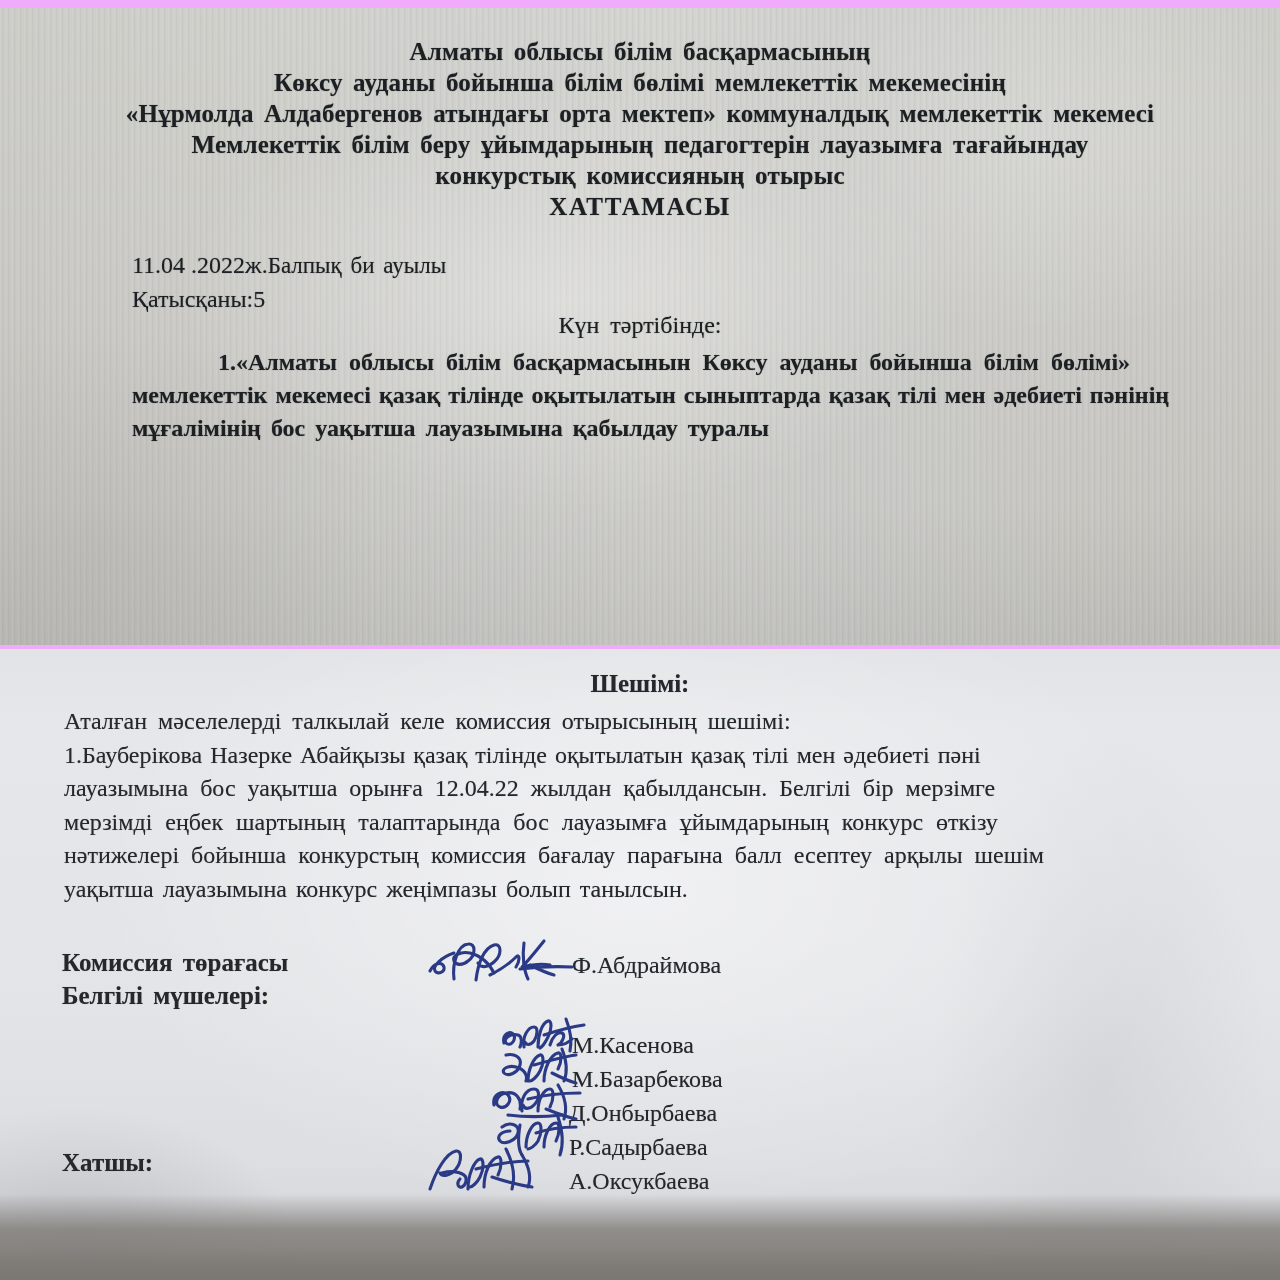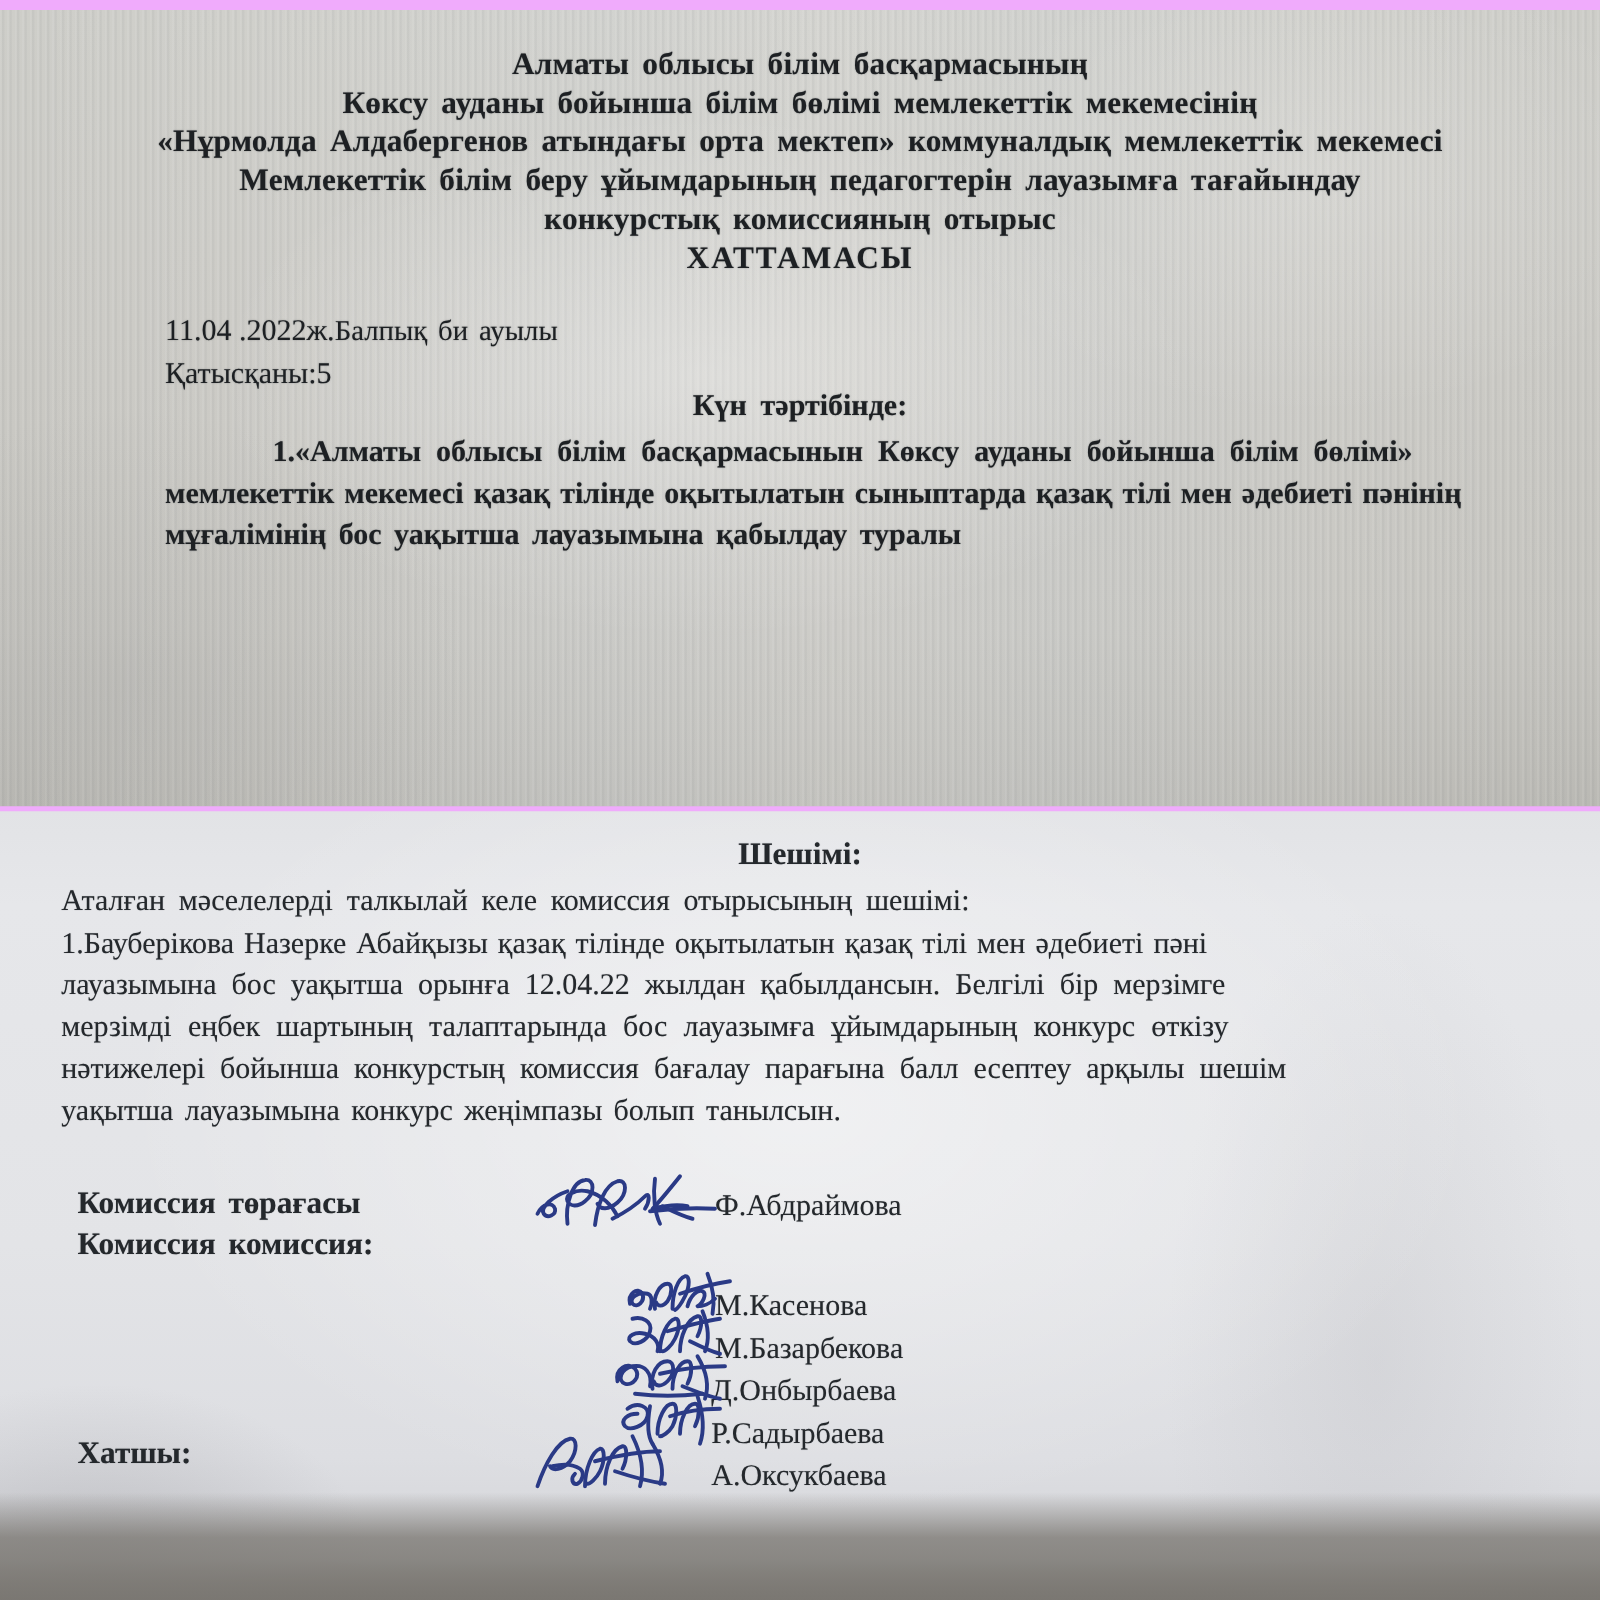--- a/index.html
+++ b/index.html
@@ -116,21 +116,21 @@
     align-items: baseline;
     color: #1d2023;
     font-size: 24px;
     text-shadow: 0 0 1.1px rgba(40,45,50,0.5);
   }
   .t-row .right { font-size: 23px; word-spacing: 3px; }
   .t-small { color: #1d2023; font-size: 24px; text-shadow: 0 0 1.1px rgba(40,45,50,0.5); }
 
   .t-center-bold {
     text-align: center;
-    font-weight: bold;
+    font-weight: normal;
     font-size: 24px;
     color: #1d2023;
     word-spacing: 5px;
     text-shadow: 0 0 1.1px rgba(40,45,50,0.55);
   }
 
   .t-body {
     font-weight: bold;
     font-size: 24px;
     line-height: 33px;
@@ -220,32 +220,32 @@
     </div>
   </div>
 
   <div class="photo-bottom">
     <div class="paper-shade"></div>
 
     <div class="content">
 
       <div class="b-center-bold" style="position:absolute; left:0; top:21px; width:1280px;">Шешімі:</div>
 
-      <div class="b-body" style="position:absolute; left:49px; top:56px; width:1160px;">
+      <div class="b-body" style="position:absolute; left:64px; top:56px; width:1160px;">
         <span class="bline p1">Аталған  мәселелерді талкылай келе комиссия отырысының   шешімі:</span>
         <span class="bline p2">1.Бауберікова Назерке Абайқызы      қазақ тілінде оқытылатын қазақ тілі мен әдебиеті пәні</span>
         <span class="bline p3">лауазымына     бос уақытша орынға  12.04.22  жылдан   қабылдансын.  Белгілі  бір  мерзімге</span>
         <span class="bline p4">мерзімді  еңбек  шартының  талаптарында  бос лауазымға  ұйымдарының  конкурс  өткізу</span>
         <span class="bline p5">нәтижелері бойынша конкурстың комиссия бағалау парағына балл есептеу арқылы шешім</span>
         <span class="bline p7">уақытша лауазымына конкурс жеңімпазы болып танылсын.</span>
       </div>
 
       <div style="position:absolute; left:62px; top:300px;" class="sign-label">Комиссия төрағасы</div>
 
-      <div style="position:absolute; left:62px; top:333px;" class="sign-label">Комиссия комиссия:</div>
+      <div style="position:absolute; left:62px; top:333px;" class="sign-label">Белгілі мүшелері:</div>
 
       <div style="position:absolute; left:62px; top:500px;" class="sign-label">Хатшы:</div>
 
       <div style="position:absolute; left:572px; top:303px;" class="sign-name">Ф.Абдраймова</div>
 
       <div style="position:absolute; left:572px; top:383px;" class="sign-name">М.Касенова</div>
 
       <div style="position:absolute; left:572px; top:417px;" class="sign-name">М.Базарбекова</div>
 
       <div style="position:absolute; left:569px; top:451px;" class="sign-name">Д.Онбырбаева</div>

